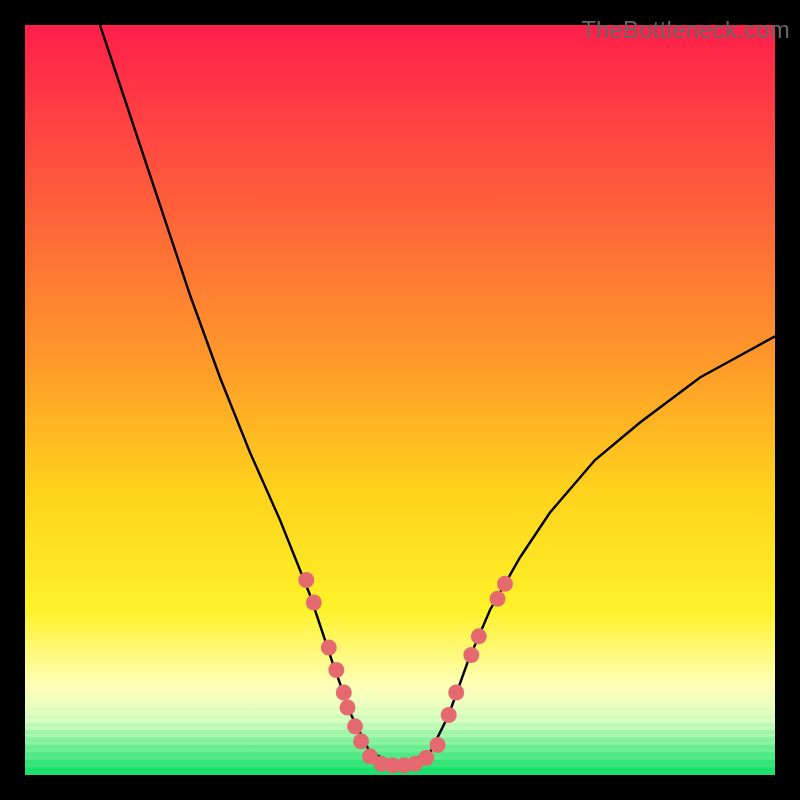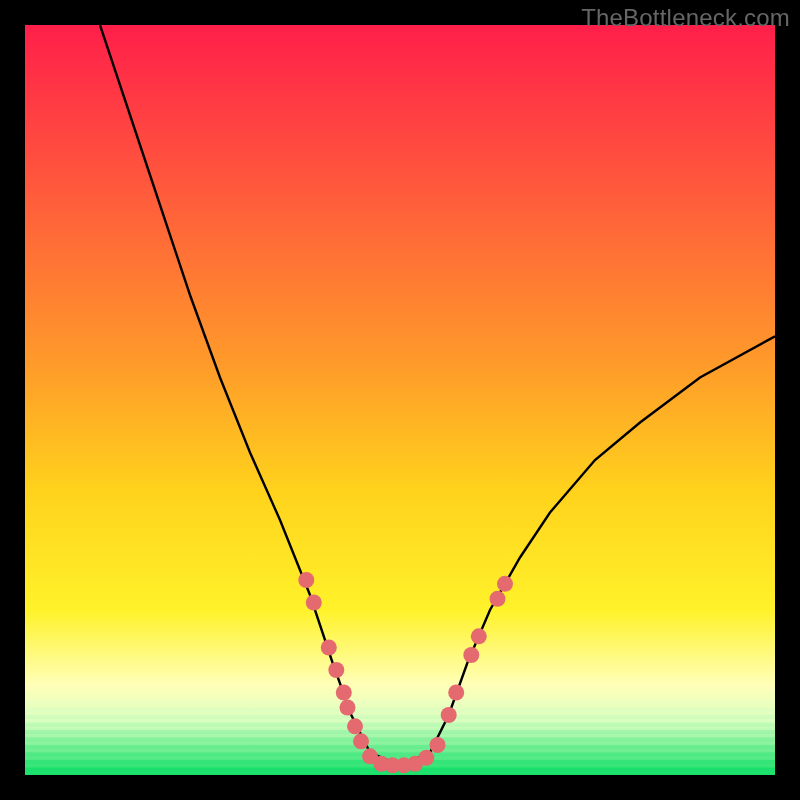--- a/index.html
+++ b/index.html
@@ -22,21 +22,21 @@
   .plot-area {
     position: absolute;
     left: 25px;
     top: 25px;
     width: 750px;
     height: 750px;
     overflow: hidden;
   }
   .watermark {
     position: absolute;
-    top: 4px;
+    top: 16px;
     right: 10px;
     color: #666;
     font-size: 24px;
     font-weight: 500;
     letter-spacing: 0.2px;
     user-select: none;
   }
   svg.curve {
     position: absolute;
     left: 0; top: 0;

